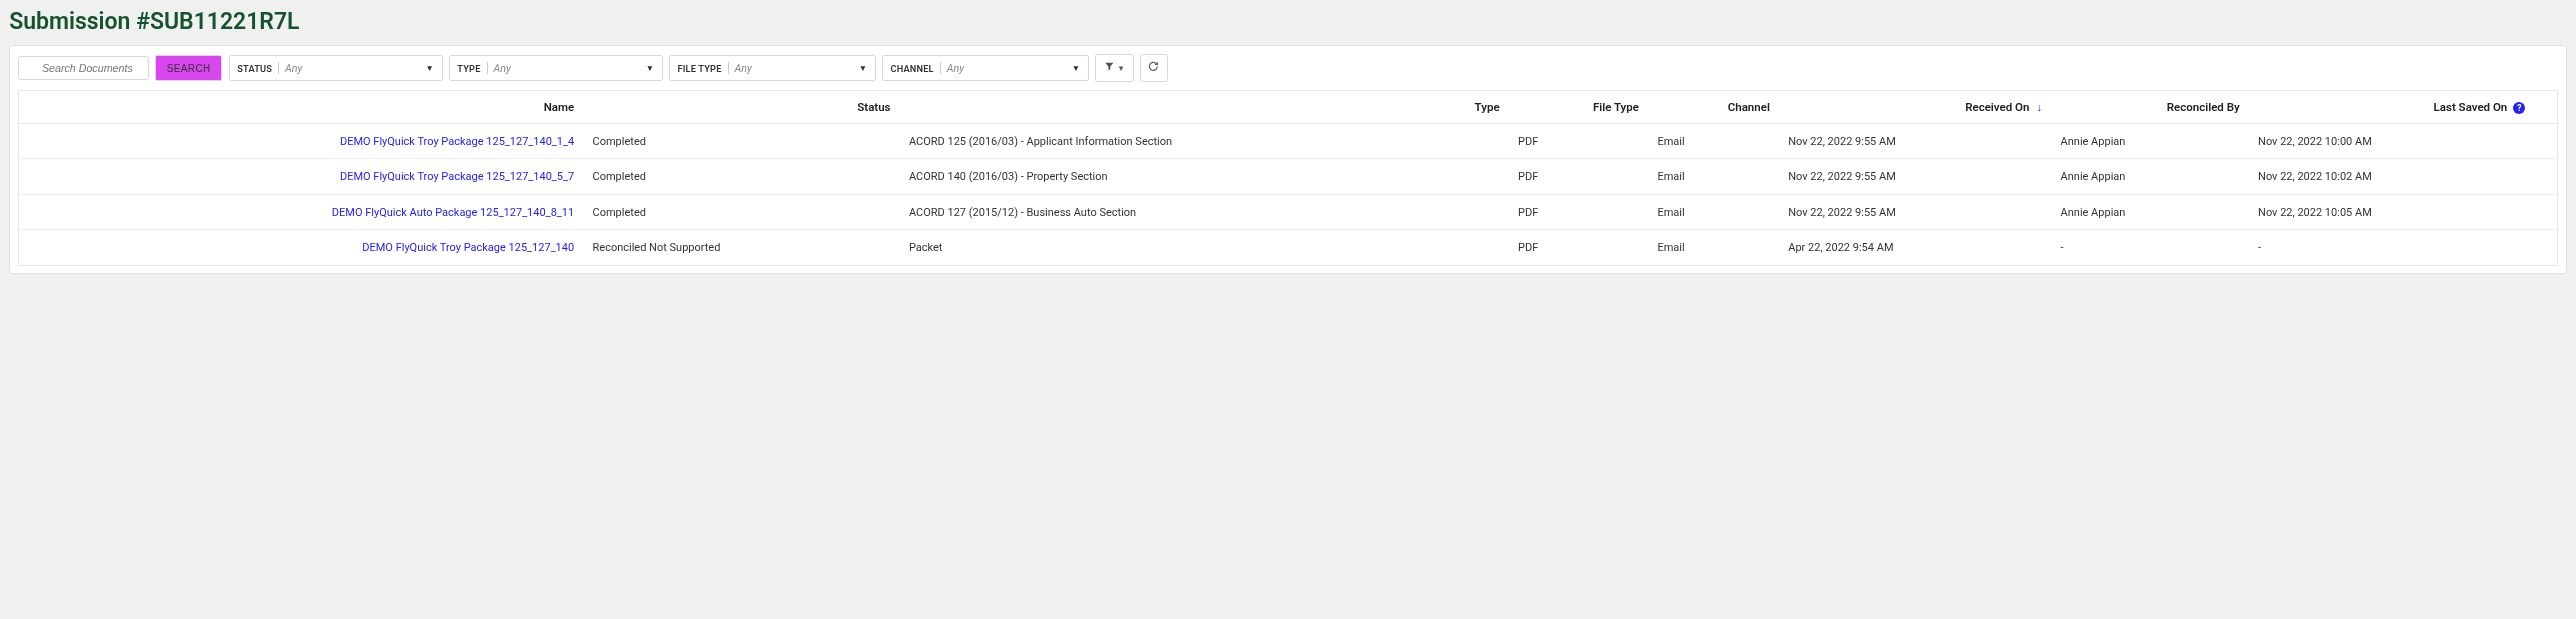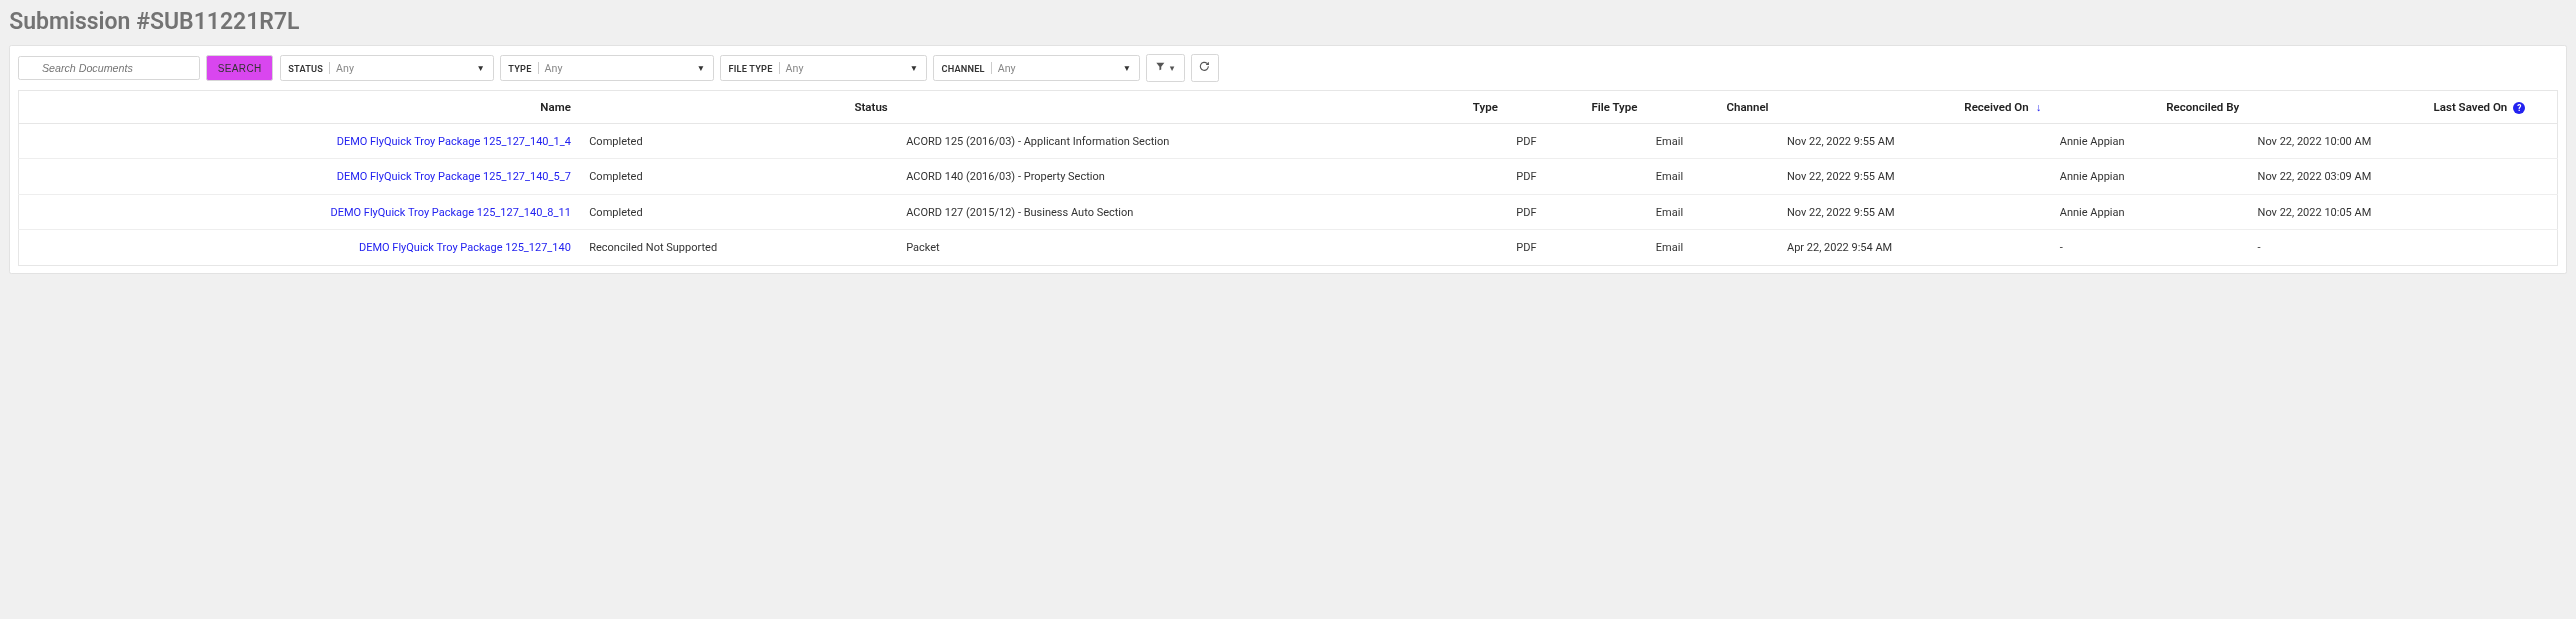--- a/index.html
+++ b/index.html
@@ -9,21 +9,21 @@
       color: #222;
       font-size: 10.7px;
     }
     .page {
       padding: 7.7px 9.2px;
     }
     h1.page-title {
       font-size: 23px;
       font-weight: 600;
       margin-bottom: 10.7px;
-      color: #737373;
+      color: #14532d;
     }
     .tabs {
       display: flex;
       gap: 0;
       margin-bottom: 7.7px;
     }
     .tab {
       padding: 6.1px 10.7px;
       color: #2322f0;
       cursor: pointer;
@@ -43,21 +43,21 @@
     .filter-row {
       display: flex;
       gap: 6.1px;
       align-items: center;
       margin-bottom: 7.7px;
     }
     .search-input {
       border: 0.8px solid #d7d7d7;
       border-radius: 2.3px;
       padding: 5.4px 6.1px 5.4px 23px;
-      width: 182px;
+      width: 131px;
       font-size: 10.7px;
       font-style: italic;
       color: #888;
       position: relative;
     }
     .search-wrap {
       position: relative;
     }
     .search-wrap .icon {
       position: absolute;
@@ -95,20 +95,21 @@
       font-weight: 600;
       color: #333;
       letter-spacing: 0.2px;
     }
     .dropdown .divider {
       width: 0.8px;
       height: 12.2px;
       background: #ccc;
     }
     .dropdown .value {
+      font-style: italic;
       color: #888;
       flex: 1;
     }
     .dropdown .caret {
       color: #333;
       font-size: 8.4px;
     }
     .icon-btn {
       border: 0.8px solid #d7d7d7;
       background: #fff;
@@ -270,25 +271,25 @@
           <td></td>
         </tr>
         <tr>
           <td class="link">DEMO FlyQuick Troy Package 125_127_140_5_7</td>
           <td>Completed</td>
           <td>ACORD 140 (2016/03) - Property Section</td>
           <td>PDF</td>
           <td>Email</td>
           <td>Nov 22, 2022 9:55 AM</td>
           <td>Annie Appian</td>
-          <td>Nov 22, 2022 03:09 AM</td>
+          <td>Nov 22, 2022 10:02 AM</td>
           <td></td>
         </tr>
         <tr>
-          <td class="link">DEMO FlyQuick Troy Package 125_127_140_8_11</td>
+          <td class="link">DEMO FlyQuick Auto Package 125_127_140_8_11</td>
           <td>Completed</td>
           <td>ACORD 127 (2015/12) - Business Auto Section</td>
           <td>PDF</td>
           <td>Email</td>
           <td>Nov 22, 2022 9:55 AM</td>
           <td>Annie Appian</td>
           <td>Nov 22, 2022 10:05 AM</td>
           <td></td>
         </tr>
         <tr>

